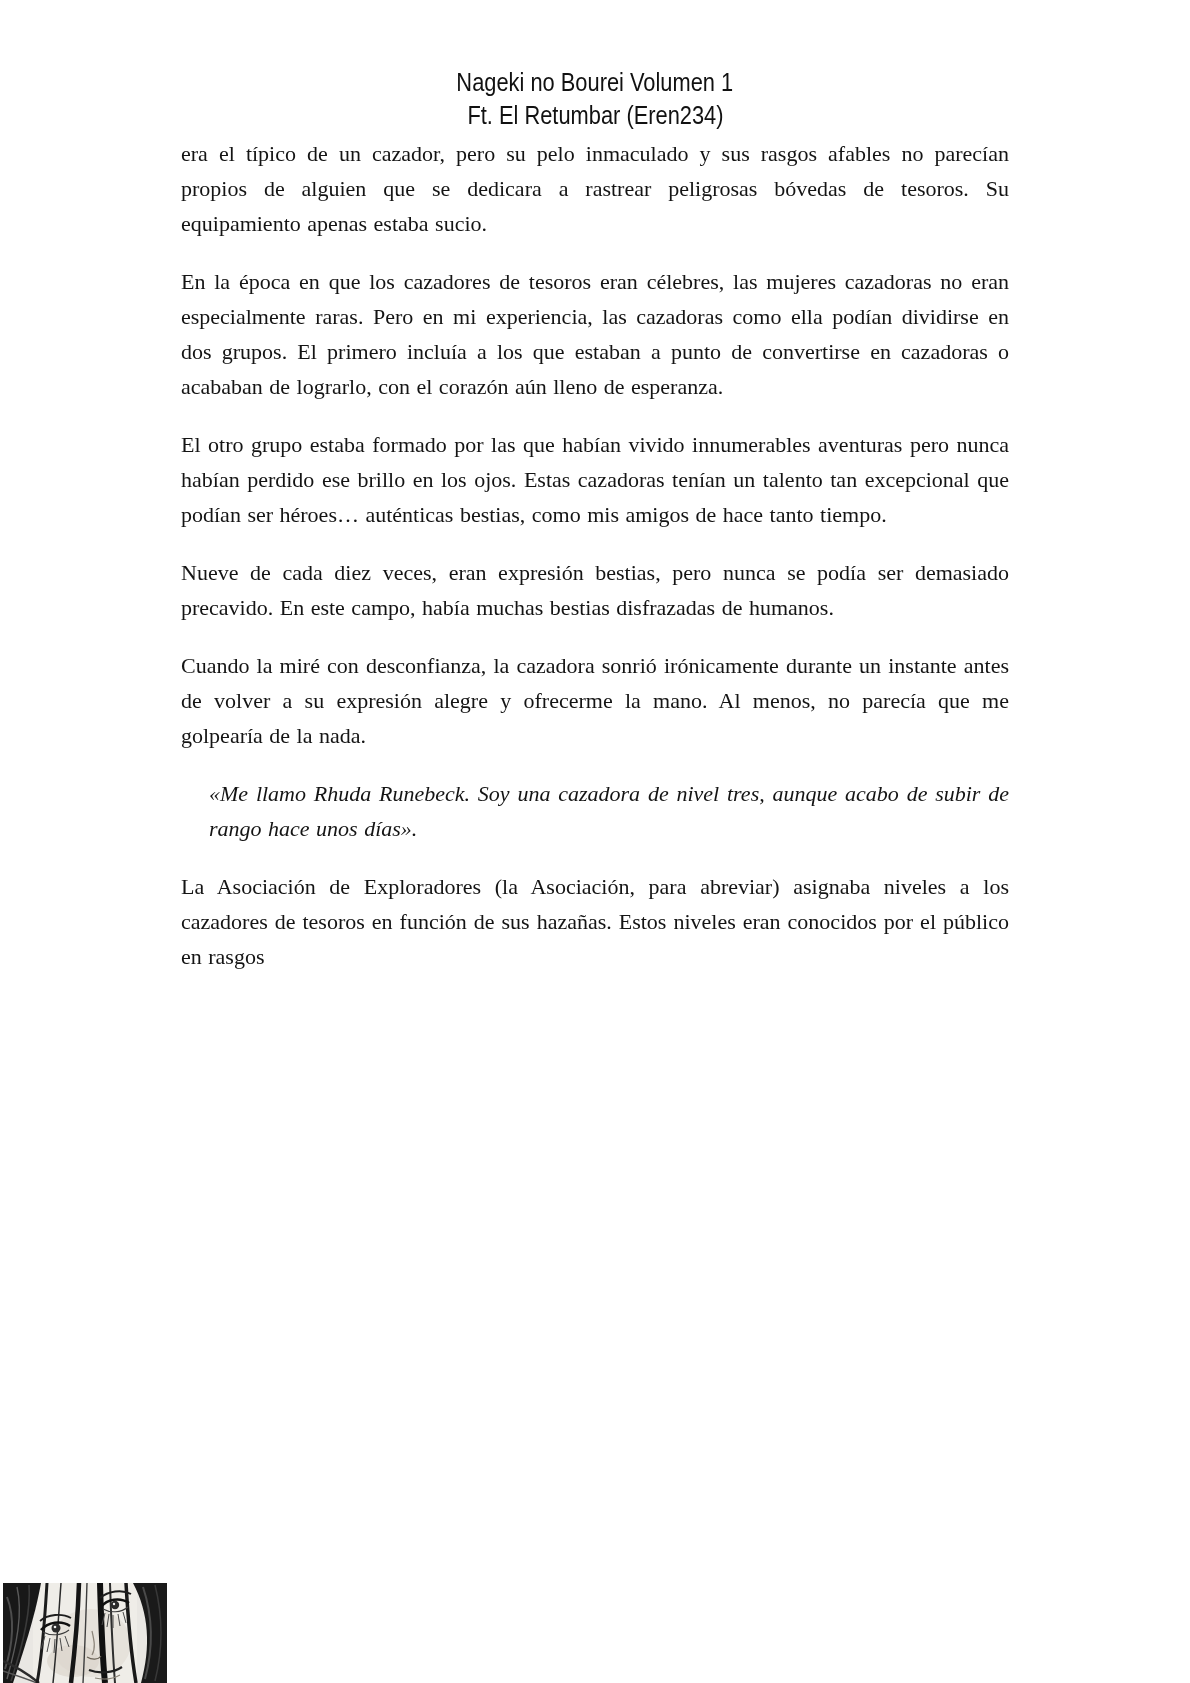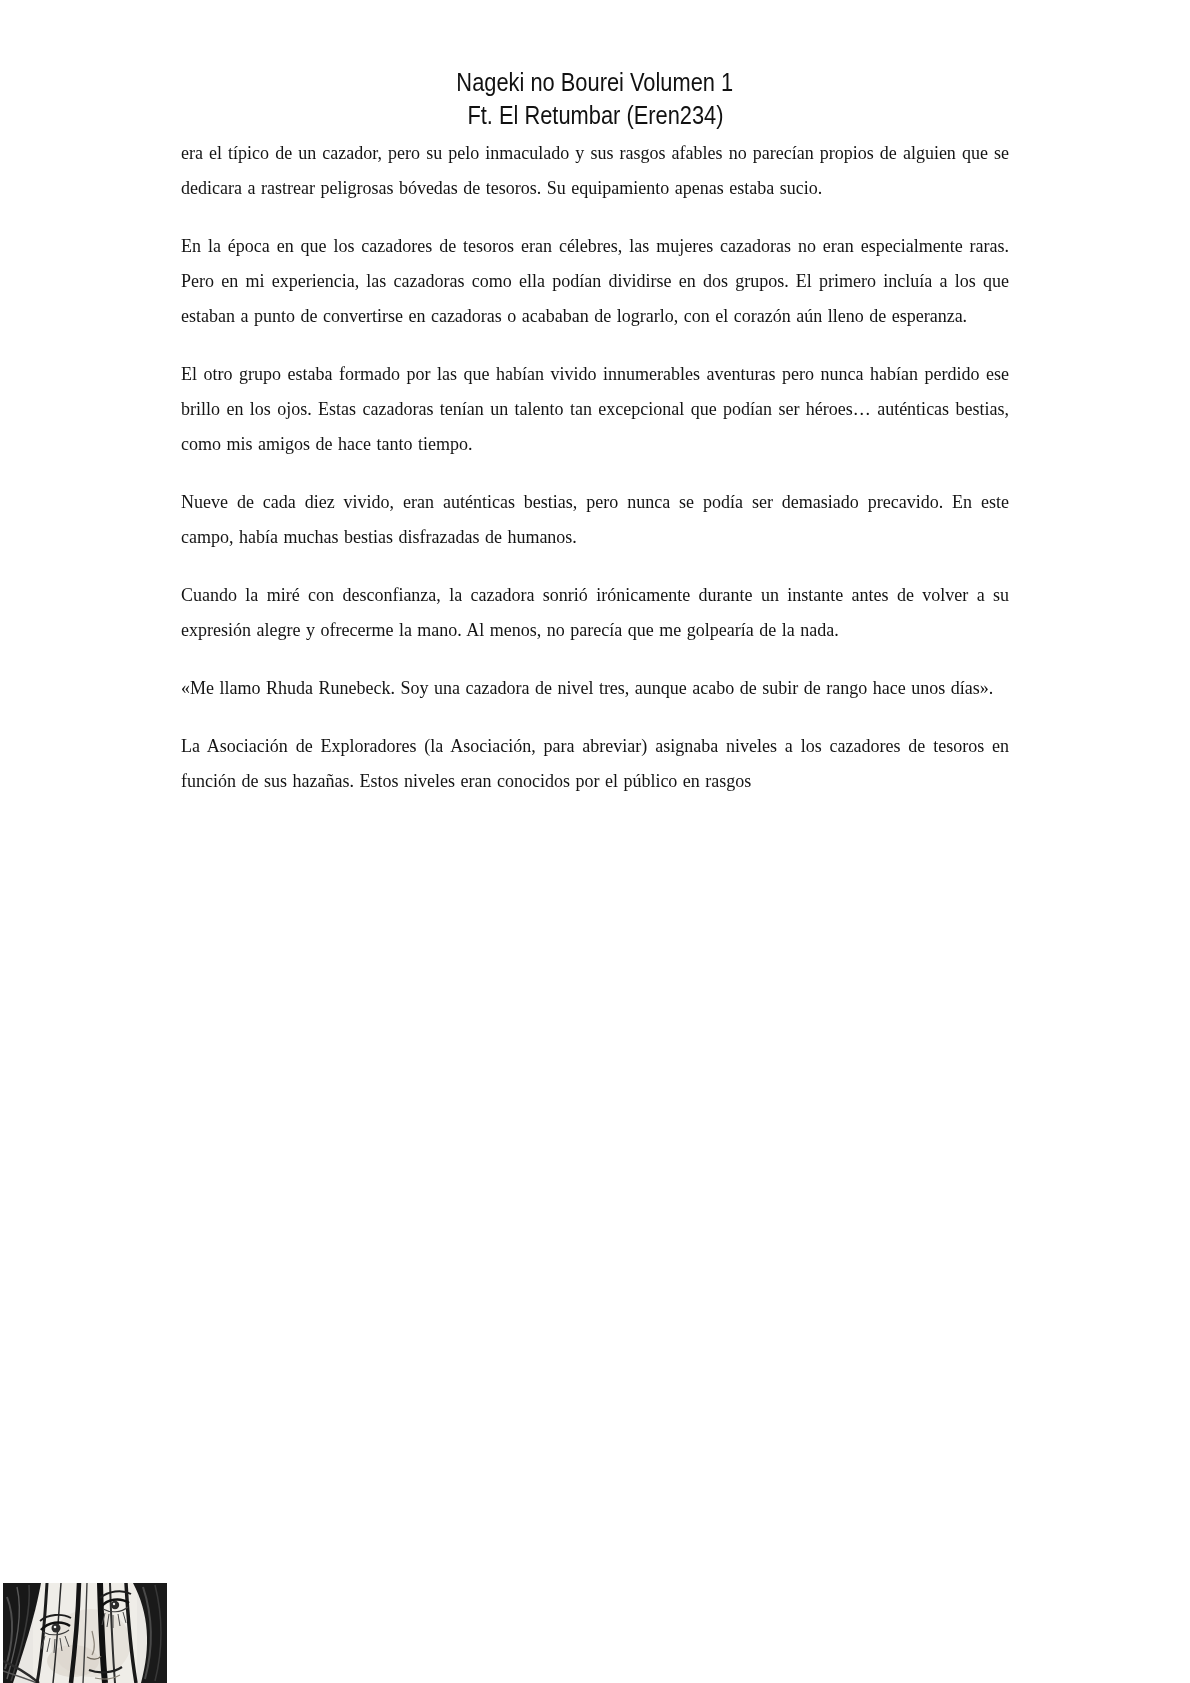--- a/index.html
+++ b/index.html
@@ -29,28 +29,30 @@
     transform: scaleX(0.84);
     transform-origin: center;
     white-space: nowrap;
   }
   .body-column {
     width: 828px;
     margin: 4px auto 0 auto;
   }
   .para {
     margin: 0 0 23px 0;
-    font-size: 18px;
+    font-size: 22px;
     line-height: 35px;
     text-align: justify;
     text-justify: inter-word;
     word-spacing: 1px;
     color: #141414;
   }
   .para.italic {
+    font-style: italic;
+    margin-left: 28px;
   }
   .footer-illustration {
     position: absolute;
     left: 3px;
     bottom: 0px;
     width: 164px;
     height: 100px;
     line-height: 0;
   }
 </style>
@@ -61,21 +63,21 @@
 
   <div class="header">
     <div><span class="condensed">Nageki no Bourei Volumen 1</span></div>
     <div><span class="condensed">Ft. El Retumbar (Eren234)</span></div>
   </div>
 
   <div class="body-column">
     <p class="para">era el típico de un cazador, pero su pelo inmaculado y sus rasgos afables no parecían propios de alguien que se dedicara a rastrear peligrosas bóvedas de tesoros. Su equipamiento apenas estaba sucio.</p>
     <p class="para">En la época en que los cazadores de tesoros eran célebres, las mujeres cazadoras no eran especialmente raras. Pero en mi experiencia, las cazadoras como ella podían dividirse en dos grupos. El primero incluía a los que estaban a punto de convertirse en cazadoras o acababan de lograrlo, con el corazón aún lleno de esperanza.</p>
     <p class="para">El otro grupo estaba formado por las que habían vivido innumerables aventuras pero nunca habían perdido ese brillo en los ojos. Estas cazadoras tenían un talento tan excepcional que podían ser héroes… auténticas bestias, como mis amigos de hace tanto tiempo.</p>
-    <p class="para">Nueve de cada diez vivido, eran auténticas bestias, pero nunca se podía ser demasiado precavido. En este campo, había muchas bestias disfrazadas de humanos.</p>
+    <p class="para">Nueve de cada diez veces, eran expresión bestias, pero nunca se podía ser demasiado precavido. En este campo, había muchas bestias disfrazadas de humanos.</p>
     <p class="para">Cuando la miré con desconfianza, la cazadora sonrió irónicamente durante un instante antes de volver a su expresión alegre y ofrecerme la mano. Al menos, no parecía que me golpearía de la nada.</p>
     <p class="para italic">«Me llamo Rhuda Runebeck. Soy una cazadora de nivel tres, aunque acabo de subir de rango hace unos días».</p>
     <p class="para">La Asociación de Exploradores (la Asociación, para abreviar) asignaba niveles a los cazadores de tesoros en función de sus hazañas. Estos niveles eran conocidos por el público en rasgos</p>
   </div>
 
   <div class="footer-illustration">
     <svg viewBox="0 0 164 100" width="164" height="100" xmlns="http://www.w3.org/2000/svg">
 
       <rect width="164" height="100" fill="#e9e7e3"></rect>
       <rect x="30" y="0" width="104" height="100" fill="#efede8"></rect>

